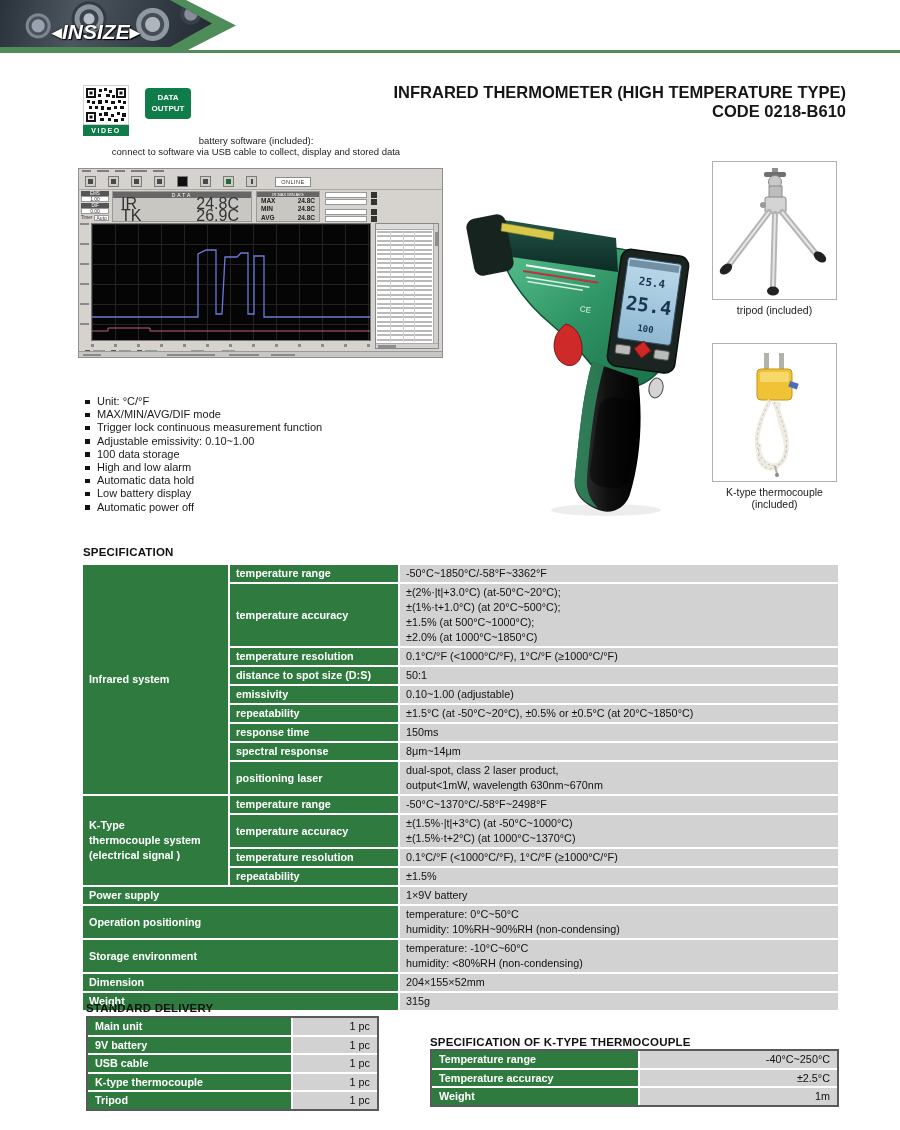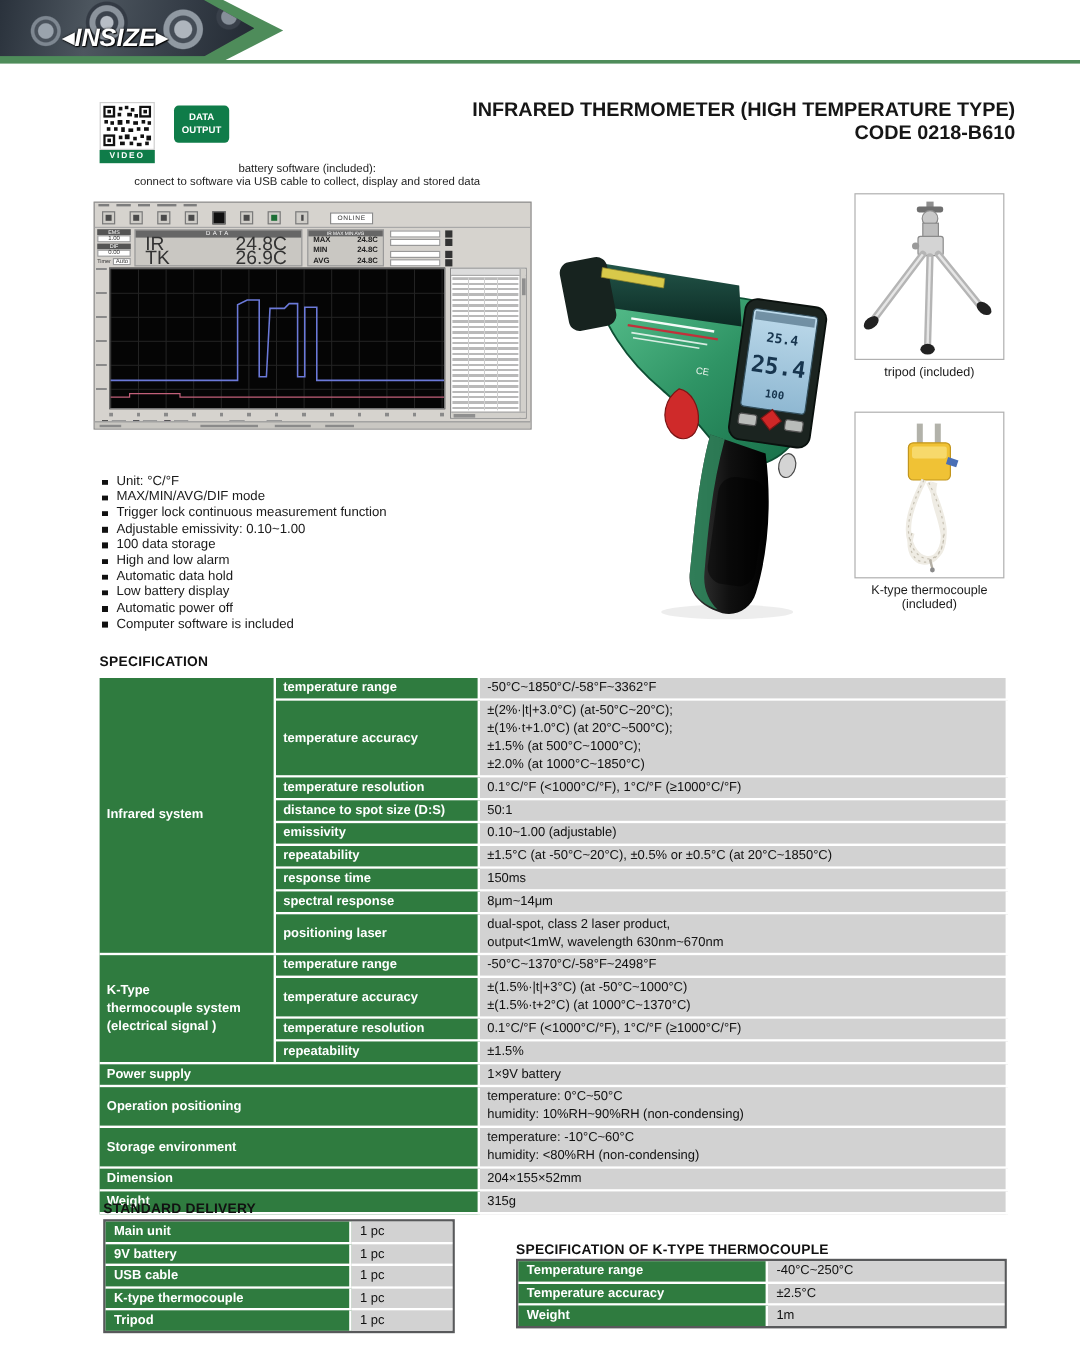--- a/index.html
+++ b/index.html
@@ -117,21 +117,21 @@
   td.vcell{background:#d2d2d2;color:#111;}
   td.vcell div{white-space:nowrap;}
   .dl-wrap{position:absolute;left:86px;top:1016px;width:293px;border:2px solid #58595b;}
   .kt-wrap{position:absolute;left:430px;top:1049px;width:409px;border:2px solid #58595b;}
   table.small{border-collapse:separate;border-spacing:0;width:100%;table-layout:fixed;}
   table.small td{font-size:10.8px;line-height:14.5px;padding:1px 7px;
       border-right:2px solid #fff;border-bottom:2px solid #fff;}
   table.small tr:last-child td{border-bottom:none;}
   table.small td:last-child{border-right:none;}
   table.small td.l{background:#2f7b3f;color:#fff;font-weight:bold;}
-  table.small td.v{background:#d2d2d2;color:#111;}
+  table.small td.v{background:#d2d2d2;color:#111;text-align:right;}
 
   .lcd-txt{font-family:"DejaVu Sans Mono",monospace;fill:#17354e;font-weight:bold;}
 </style>
 </head>
 <body>
 
 <div class="page">
 
   <div class="banner">
     <div class="banner-line"></div>
@@ -427,21 +427,20 @@
   <div class="features">
       <div class="fi">Unit: °C/°F</div>
       <div class="fi">MAX/MIN/AVG/DIF mode</div>
       <div class="fi">Trigger lock continuous measurement function</div>
       <div class="fi">Adjustable emissivity: 0.10~1.00</div>
       <div class="fi">100 data storage</div>
       <div class="fi">High and low alarm</div>
       <div class="fi">Automatic data hold</div>
       <div class="fi">Low battery display</div>
       <div class="fi">Automatic power off</div>
-      <div class="fi">Computer software is included</div>
     </div>
 
   <div class="sec-head" style="left:83px;top:546px">SPECIFICATION</div>
   <div class="spec-wrap">
     <table class="spec">
         <colgroup>
           <col style="width:147px">
           <col style="width:170px">
           <col style="width:440px">
         </colgroup>

